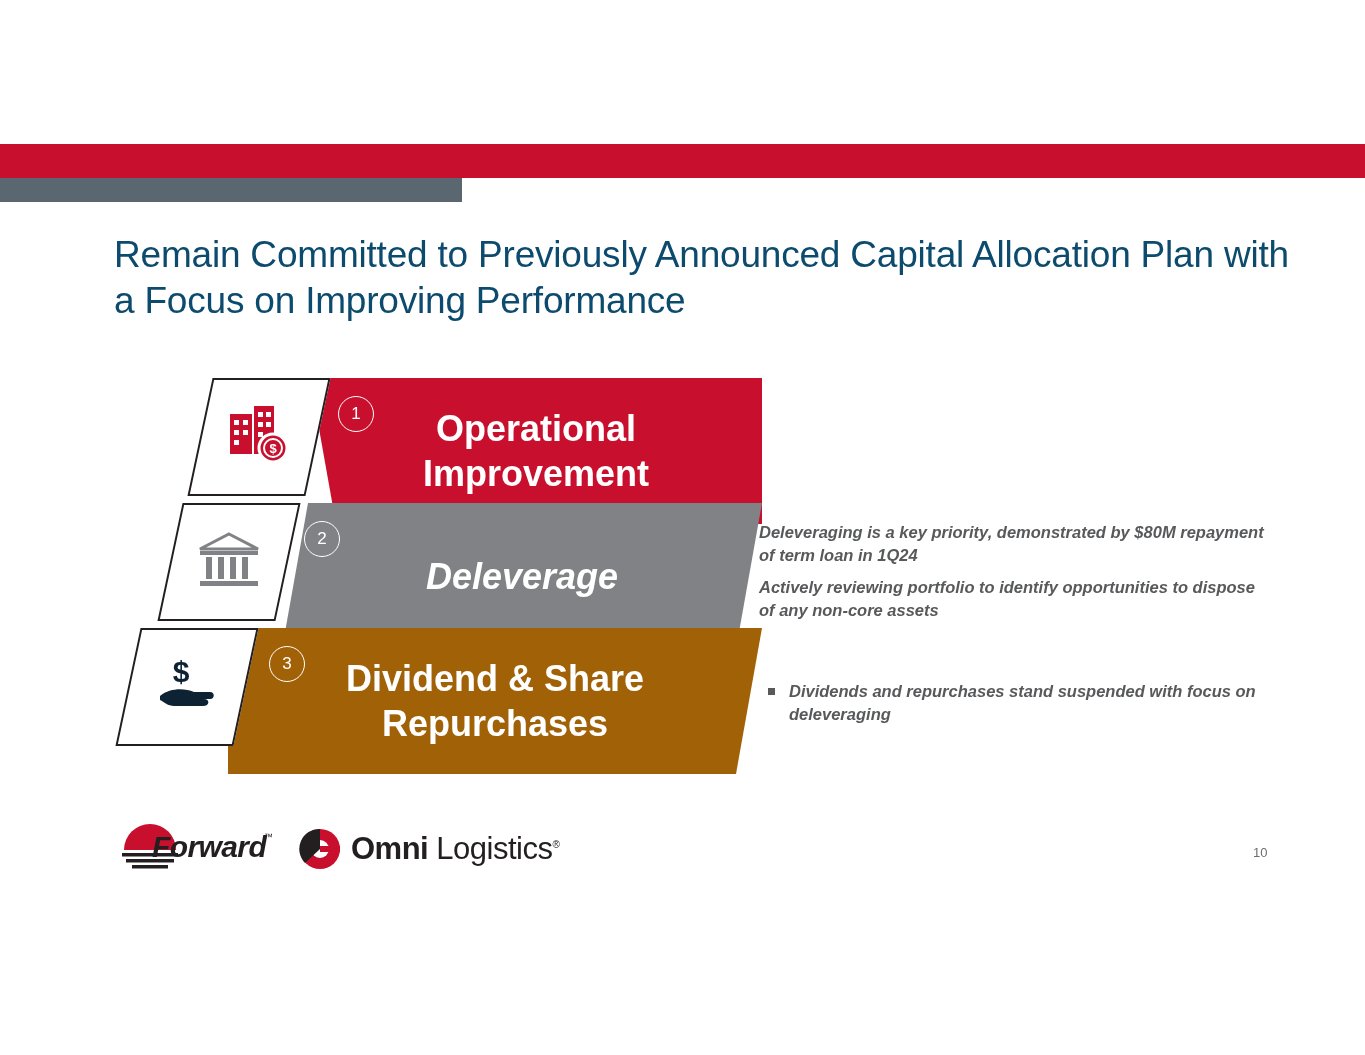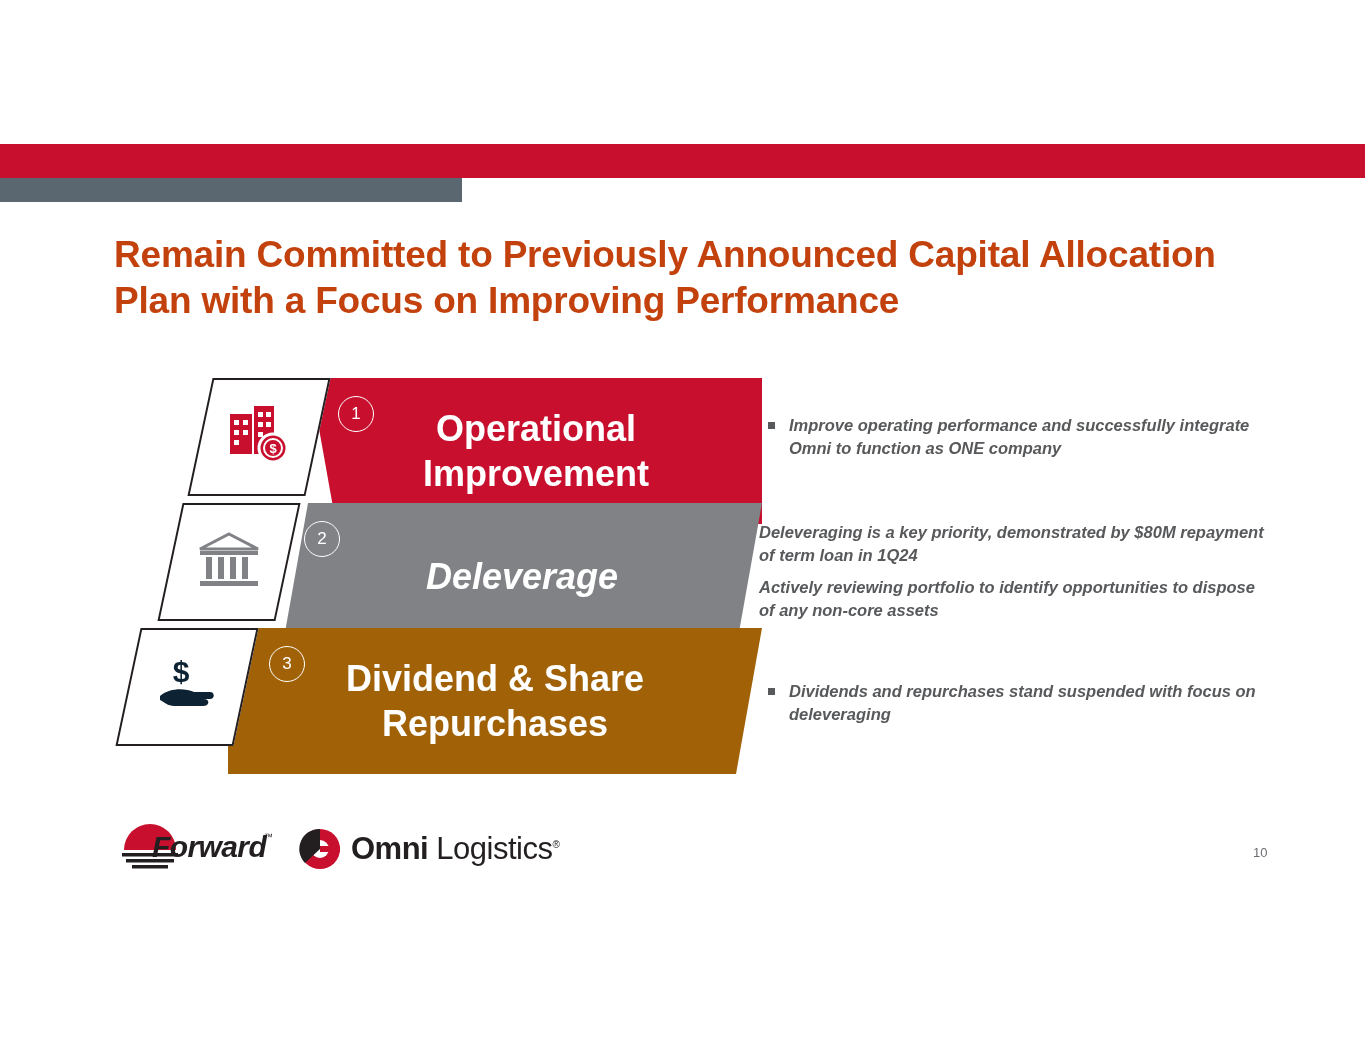--- a/index.html
+++ b/index.html
@@ -33,23 +33,23 @@
     background: #5b6770;
   }
 
   
   .slide-title {
     position: absolute;
     left: 114px;
     top: 232px;
     width: 1180px;
     font-size: 37px;
-    font-weight: bold;
+    font-weight: normal;
     line-height: 1.25;
-    color: #c2410c;
+    color: #0c4a6e;
     letter-spacing: -0.2px;
   }
 
   
   .diagram {
     position: absolute;
     left: 114px;
     top: 378px;
     width: 1180px;
     height: 370px;
@@ -248,23 +248,20 @@
           <circle cx="47" cy="44" r="14" fill="#c8102e" stroke="#ffffff" stroke-width="3"></circle>
           <circle cx="47" cy="44" r="9" fill="none" stroke="#ffffff" stroke-width="2"></circle>
           <text x="47" y="49" font-size="13" font-weight="bold" fill="#ffffff" text-anchor="middle" font-family="Liberation Sans, sans-serif">$</text>
         </svg>
       </span>
     </div>
     <div class="banner banner-1">
       <span class="banner-inner">Operational Improvement</span>
     </div>
     <div class="num-circle num-1">1</div>
-    <div class="bullets bullets-1">
-      <div class="bullet-item">Improve operating performance and successfully integrate Omni to function as ONE company</div>
-    </div>
   </div>
 
   <div class="row row-2">
     <div class="icon-box skew-right" style="left:56px">
       <span class="ic">
         <svg width="64" height="58" viewBox="0 0 64 58">
           <polygon points="32,3 61,18 3,18" fill="none" stroke="#808285" stroke-width="3"></polygon>
           <rect x="3" y="20" width="58" height="4" fill="#808285"></rect>
           <rect x="9" y="26" width="6" height="22" fill="#808285"></rect>
           <rect x="21" y="26" width="6" height="22" fill="#808285"></rect>

